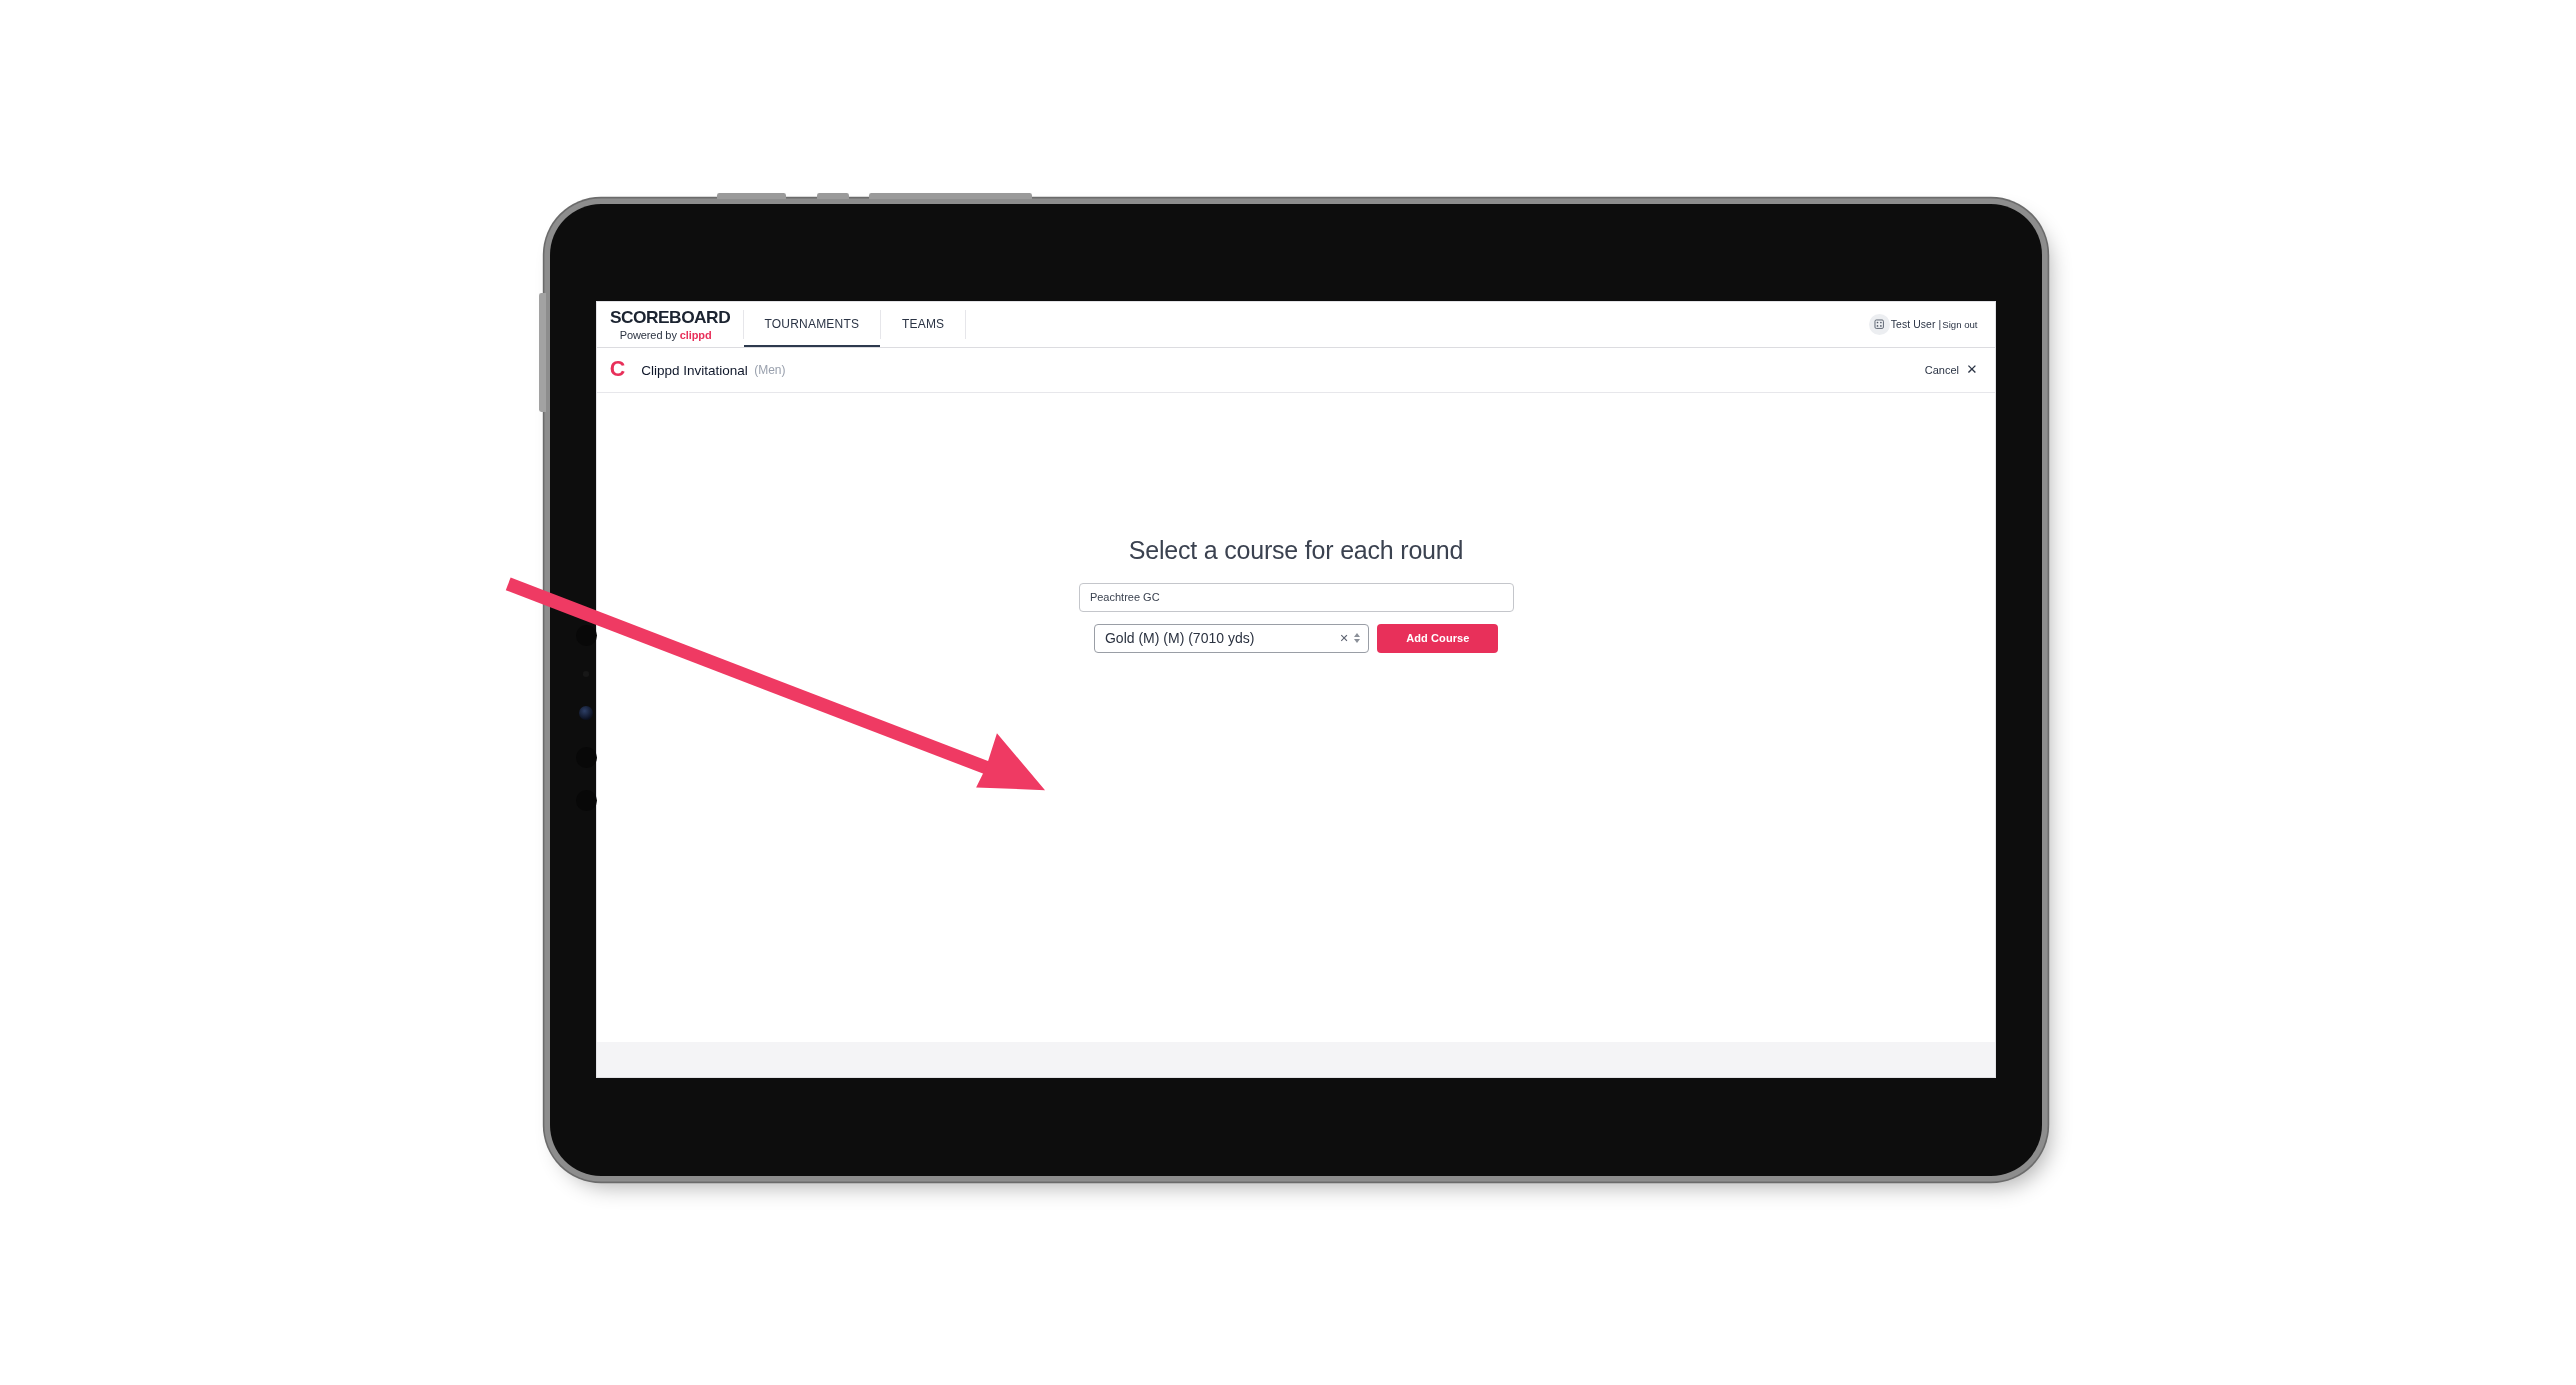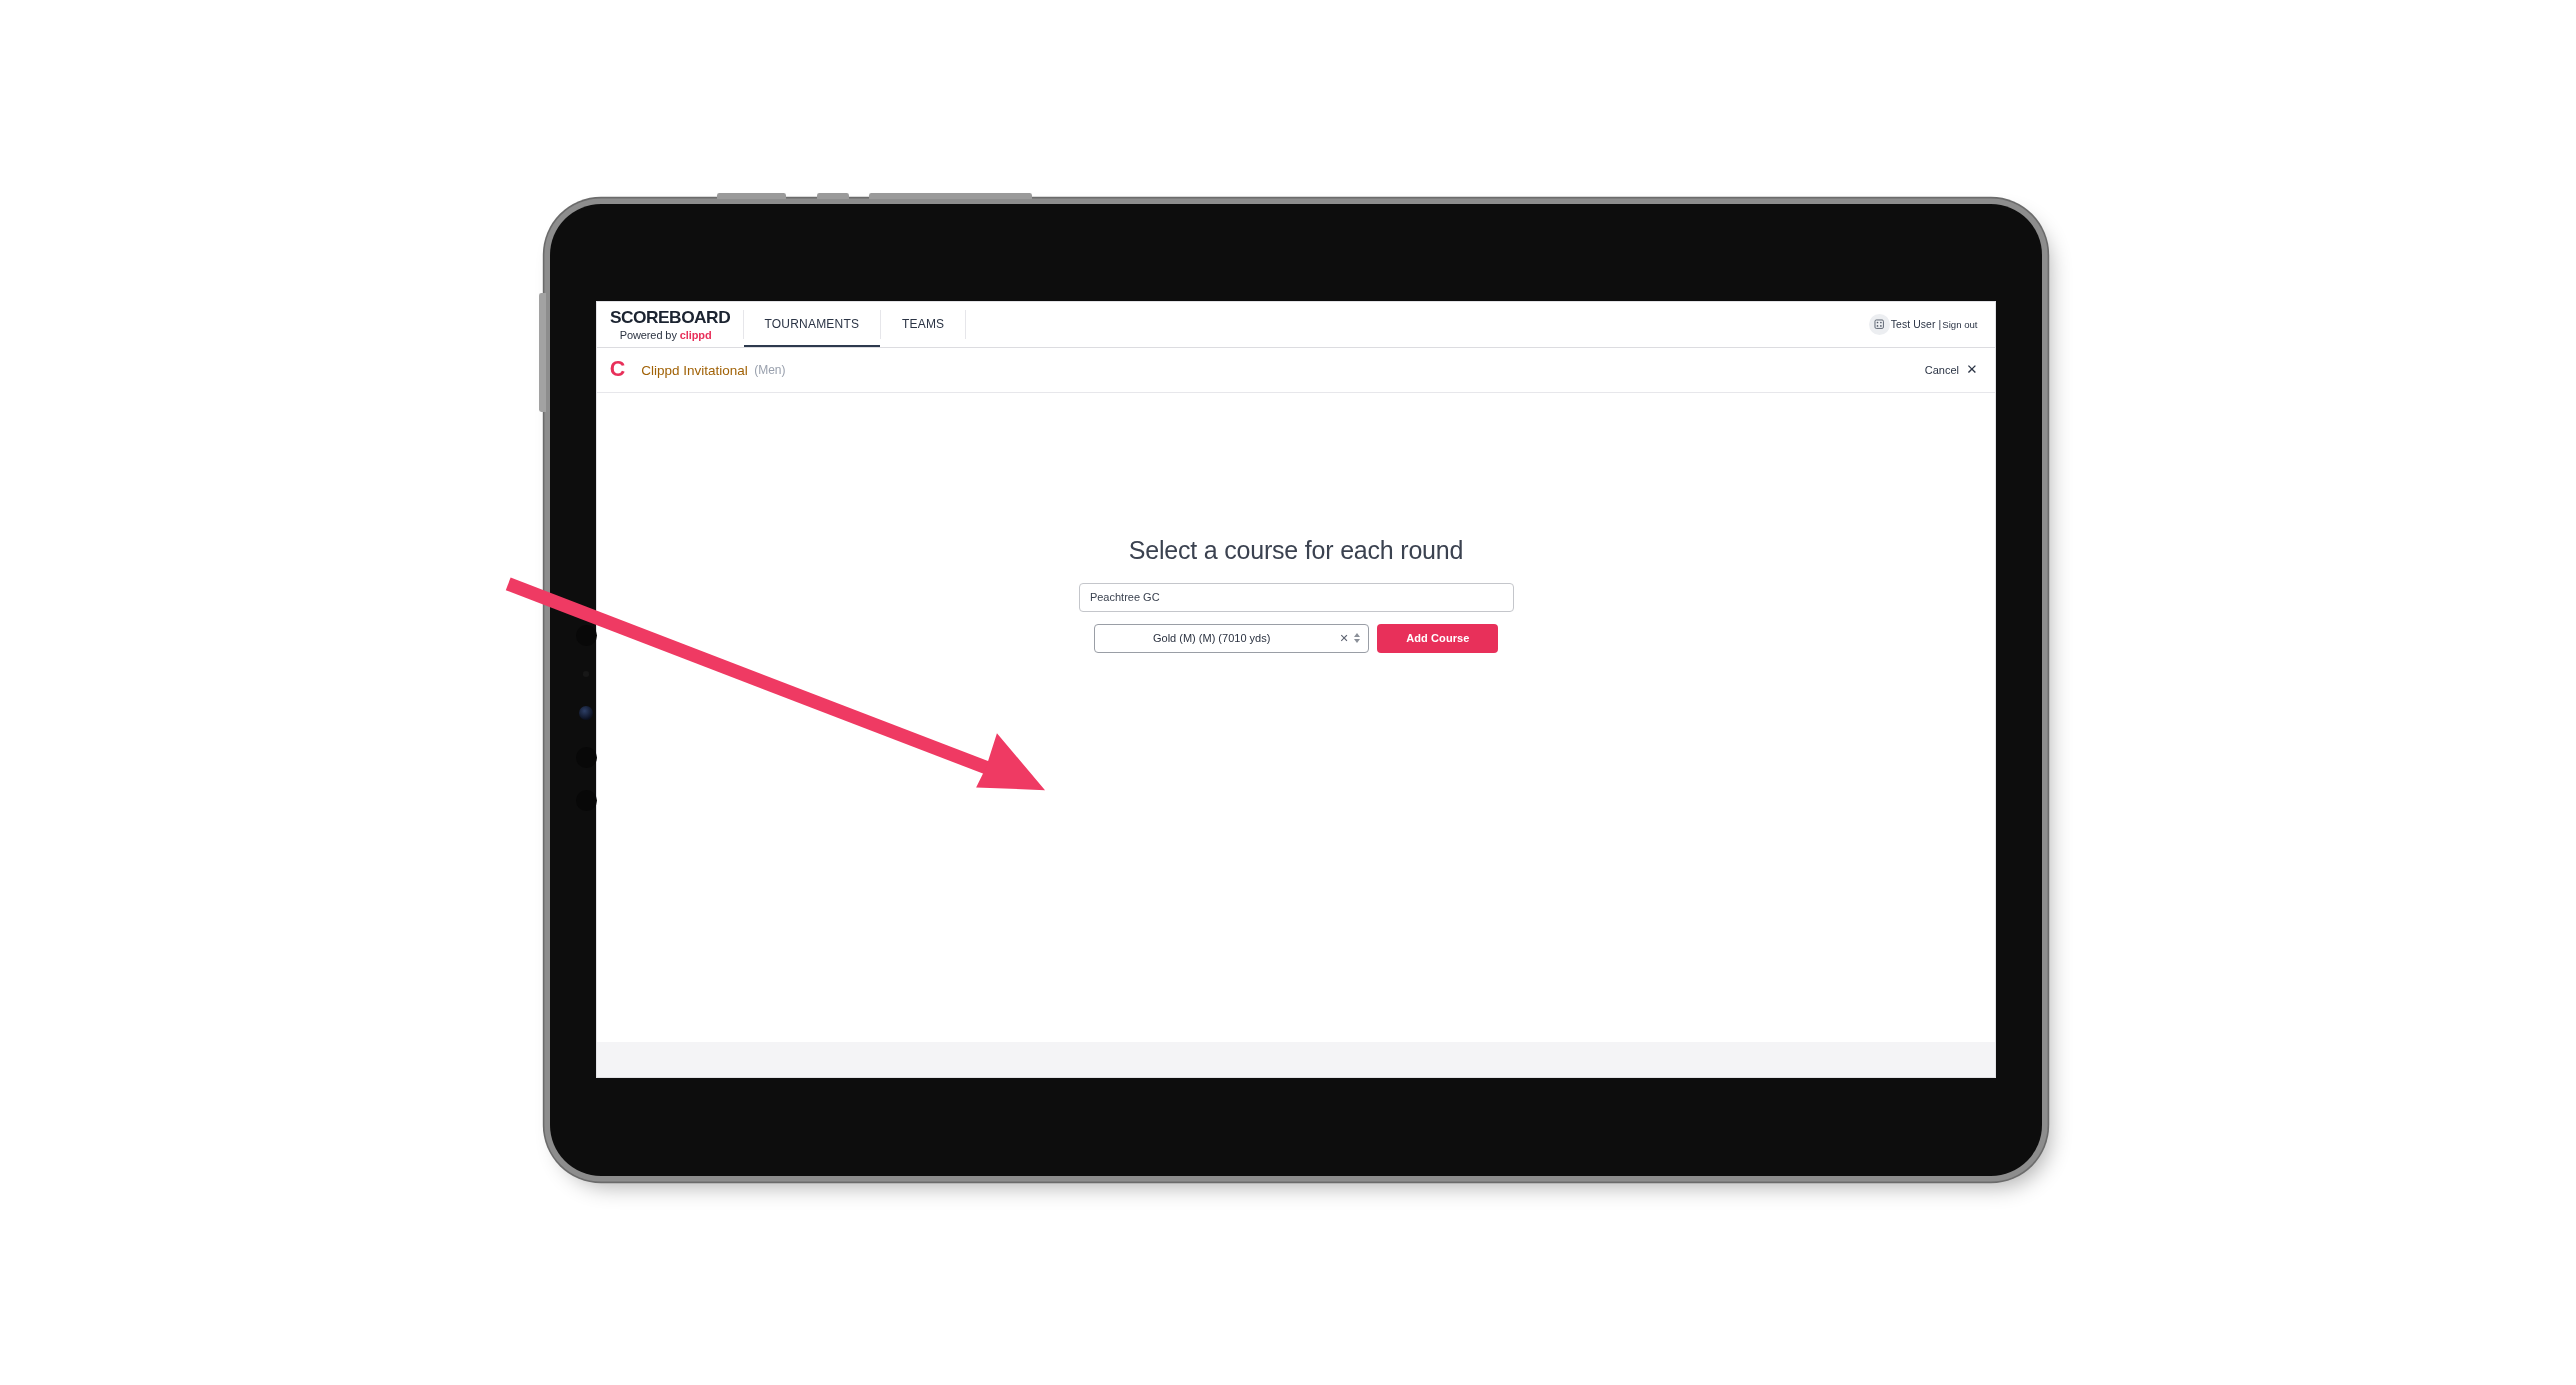--- a/index.html
+++ b/index.html
@@ -185,21 +185,21 @@
   }
   .c-logo {
     font-family: "Liberation Sans", sans-serif;
     font-weight: 700;
     font-size: 21.5px;
     color: #e8305a;
     line-height: 1;
     margin-right: 16px;
     letter-spacing: 0;
   }
-  .tour-title { font-size: 13.5px; color: #a16207; }
+  .tour-title { font-size: 13.5px; color: #0f172a; }
   .tour-gender { font-size: 12px; color: #99a0ad; margin-left: 6.4px; }
   .cancel-wrap {
     margin-left: auto;
     display: flex; align-items: center; gap: 7.2px;
     cursor: pointer;
   }
   .cancel-text { font-size: 11px; color: #2b3445; }
   .cancel-x { font-size: 13.5px; color: #2b3445; line-height: 1; }
 
   
@@ -270,21 +270,21 @@
   .tee-select {
     width: 275px;
     height: 29px;
     border: 0.8px solid #9a9ea6;
     border-radius: 4px;
     background: #ffffff;
     display: flex; align-items: center;
     padding: 0 7.2px 0 10.4px;
     cursor: pointer;
   }
-  .tee-value { font-size: 11px; color: #2b3240; margin-left: 48px; }
+  .tee-value { font-size: 14px; color: #2b3240; }
   .tee-icons { margin-left: auto; display: flex; align-items: center; gap: 5.6px; }
   .tee-clear { font-size: 11px; color: #5c6270; line-height: 1; cursor: pointer; }
   .tee-spin {
     display: flex; flex-direction: column; align-items: center;
     gap: 1.6px; color: #8b9099; cursor: pointer;
   }
   .tee-spin i {
     display: block;
     width: 0; height: 0;
     border-left: 3.2px solid transparent;

